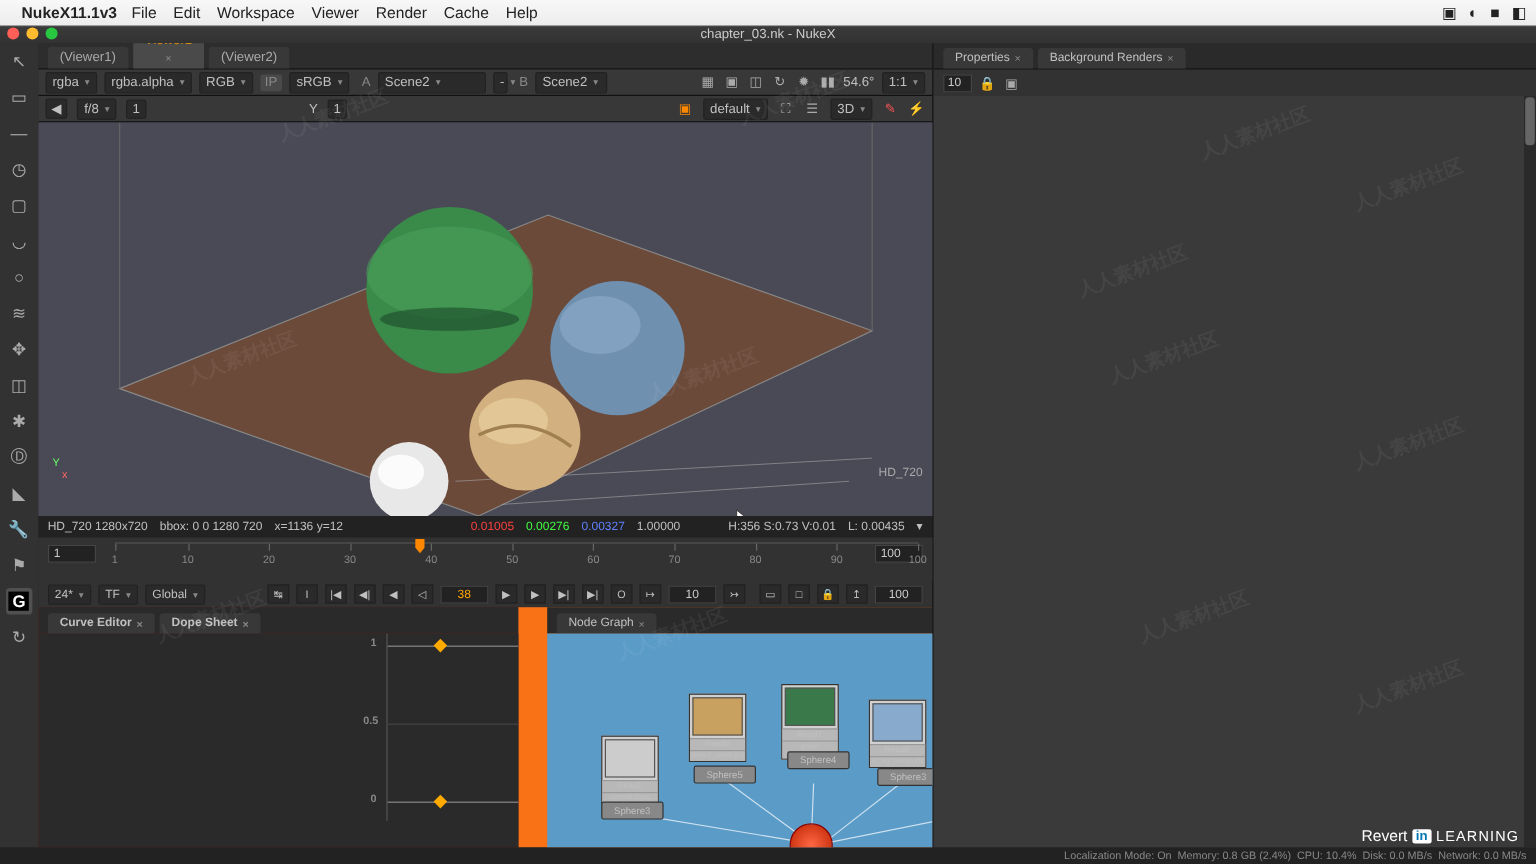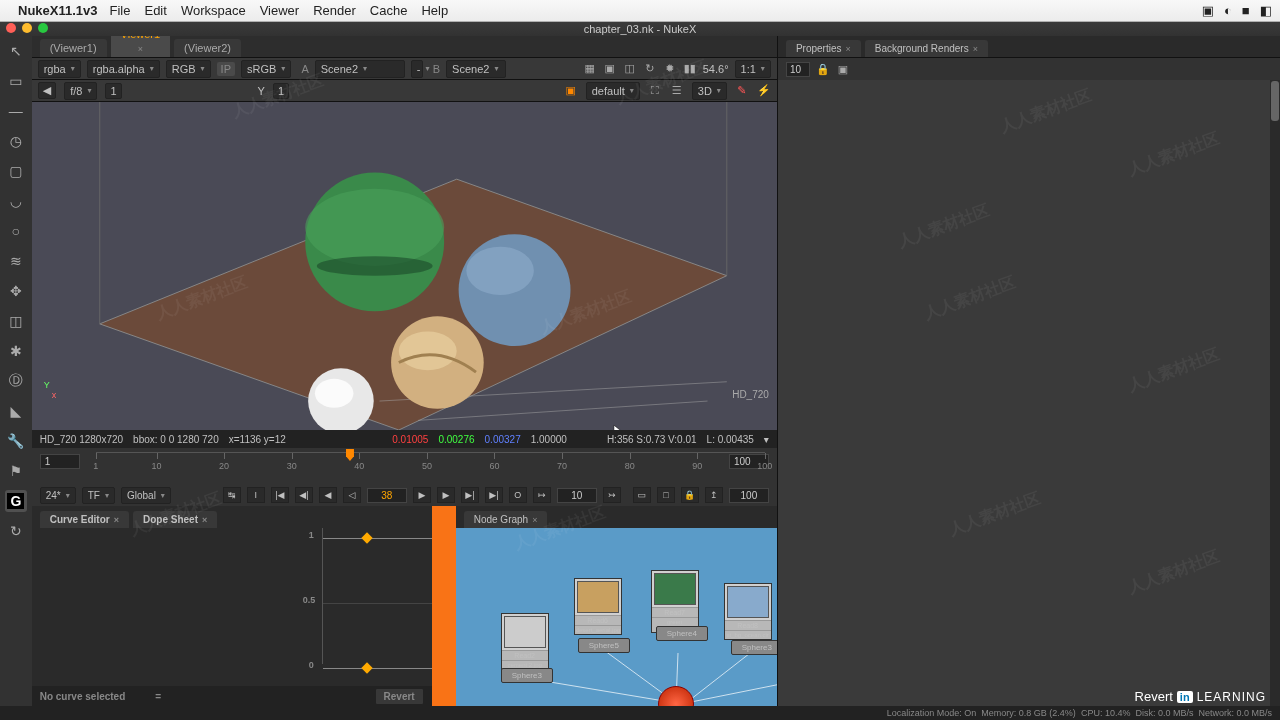--- a/index.html
+++ b/index.html
@@ -308,25 +308,20 @@
             <div class="curve-line" style="top:10px;background:#888"></div>
             <div class="curve-lbl" style="top:2px;left:-14px">1</div>
             <div class="curve-line" style="top:75px"></div>
             <div class="curve-lbl" style="top:67px;left:-20px">0.5</div>
             <div class="curve-line" style="top:140px;background:#888"></div>
             <div class="curve-lbl" style="top:132px;left:-14px">0</div>
             <div style="position:absolute;left:40px;top:6px;width:8px;height:8px;background:#ffaa00;transform:rotate(45deg)"></div>
             <div style="position:absolute;left:40px;top:136px;width:8px;height:8px;background:#ffaa00;transform:rotate(45deg)"></div>
           </div>
         </div>
-        <div class="curve-status">
-          <span>No curve selected</span>
-          <span>=</span>
-          <span class="revert">Revert</span>
-        </div>
       </div>
 
       <div class="nodegraph">
         <div class="panel-tabs">
           <div class="ptab">
               <span>Node Graph</span>
               <span class="vx">×</span>
             </div>
         </div>
         <div class="ng-body">

